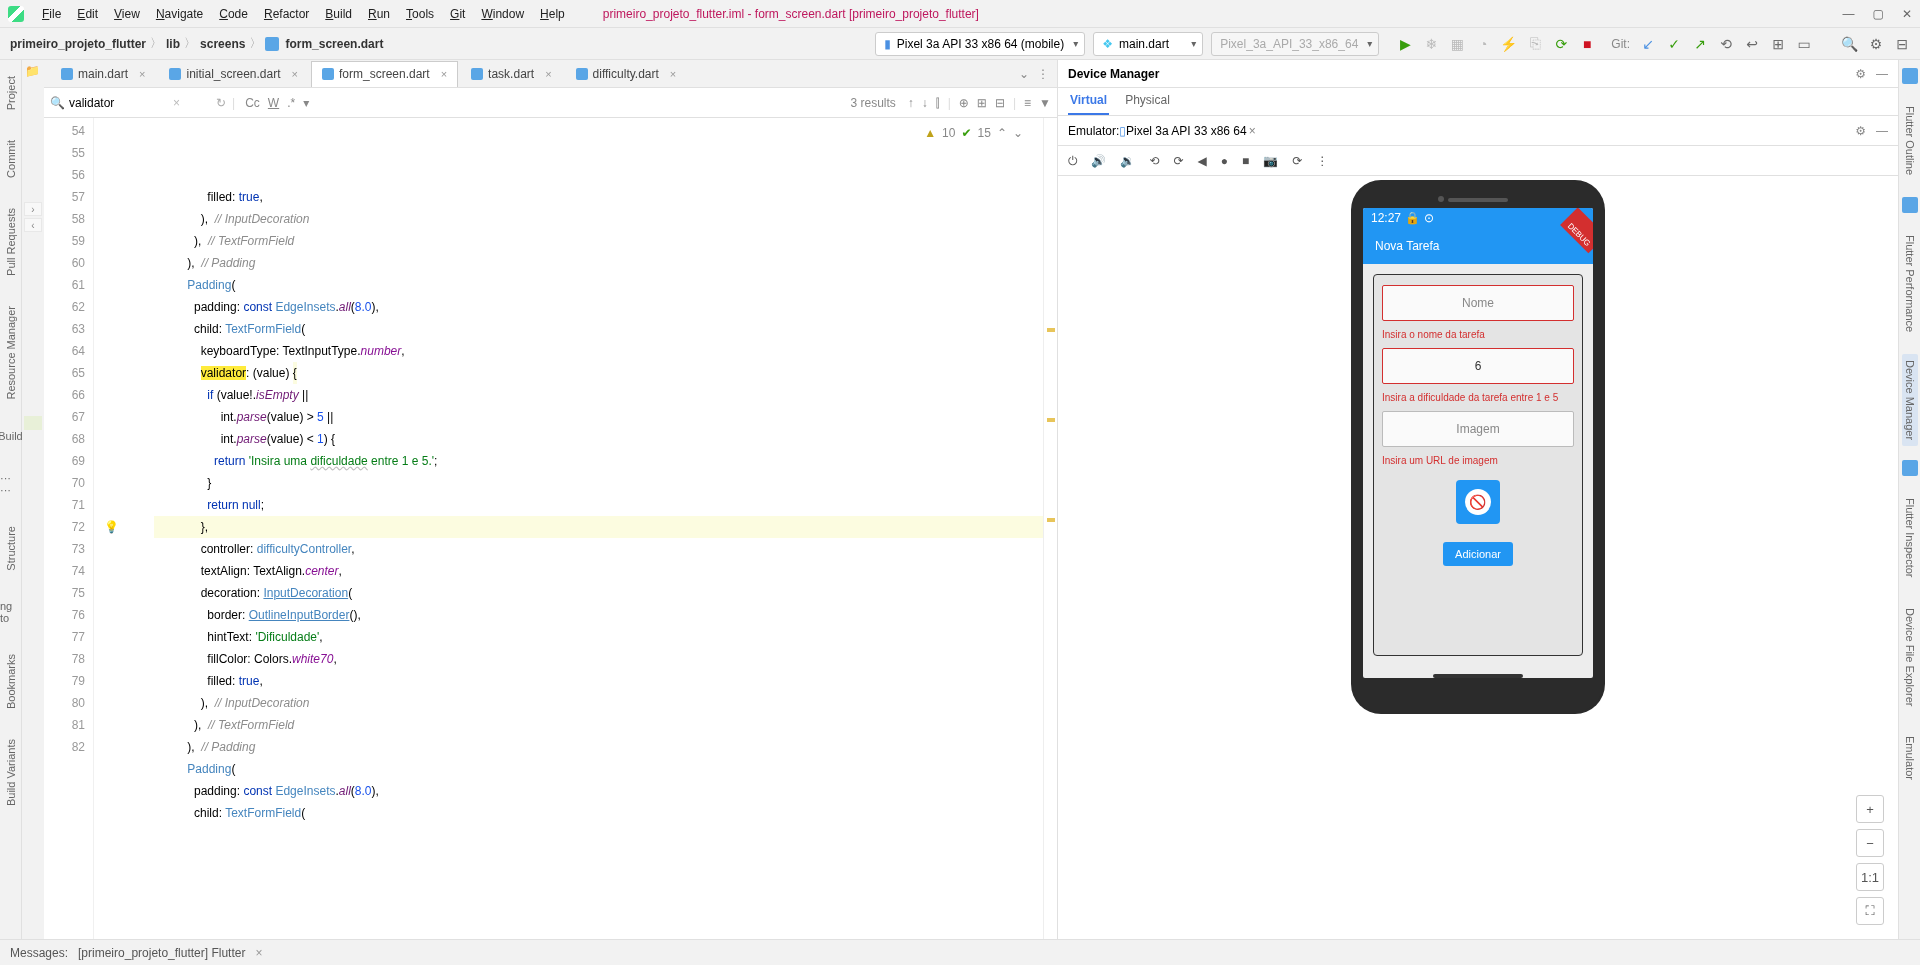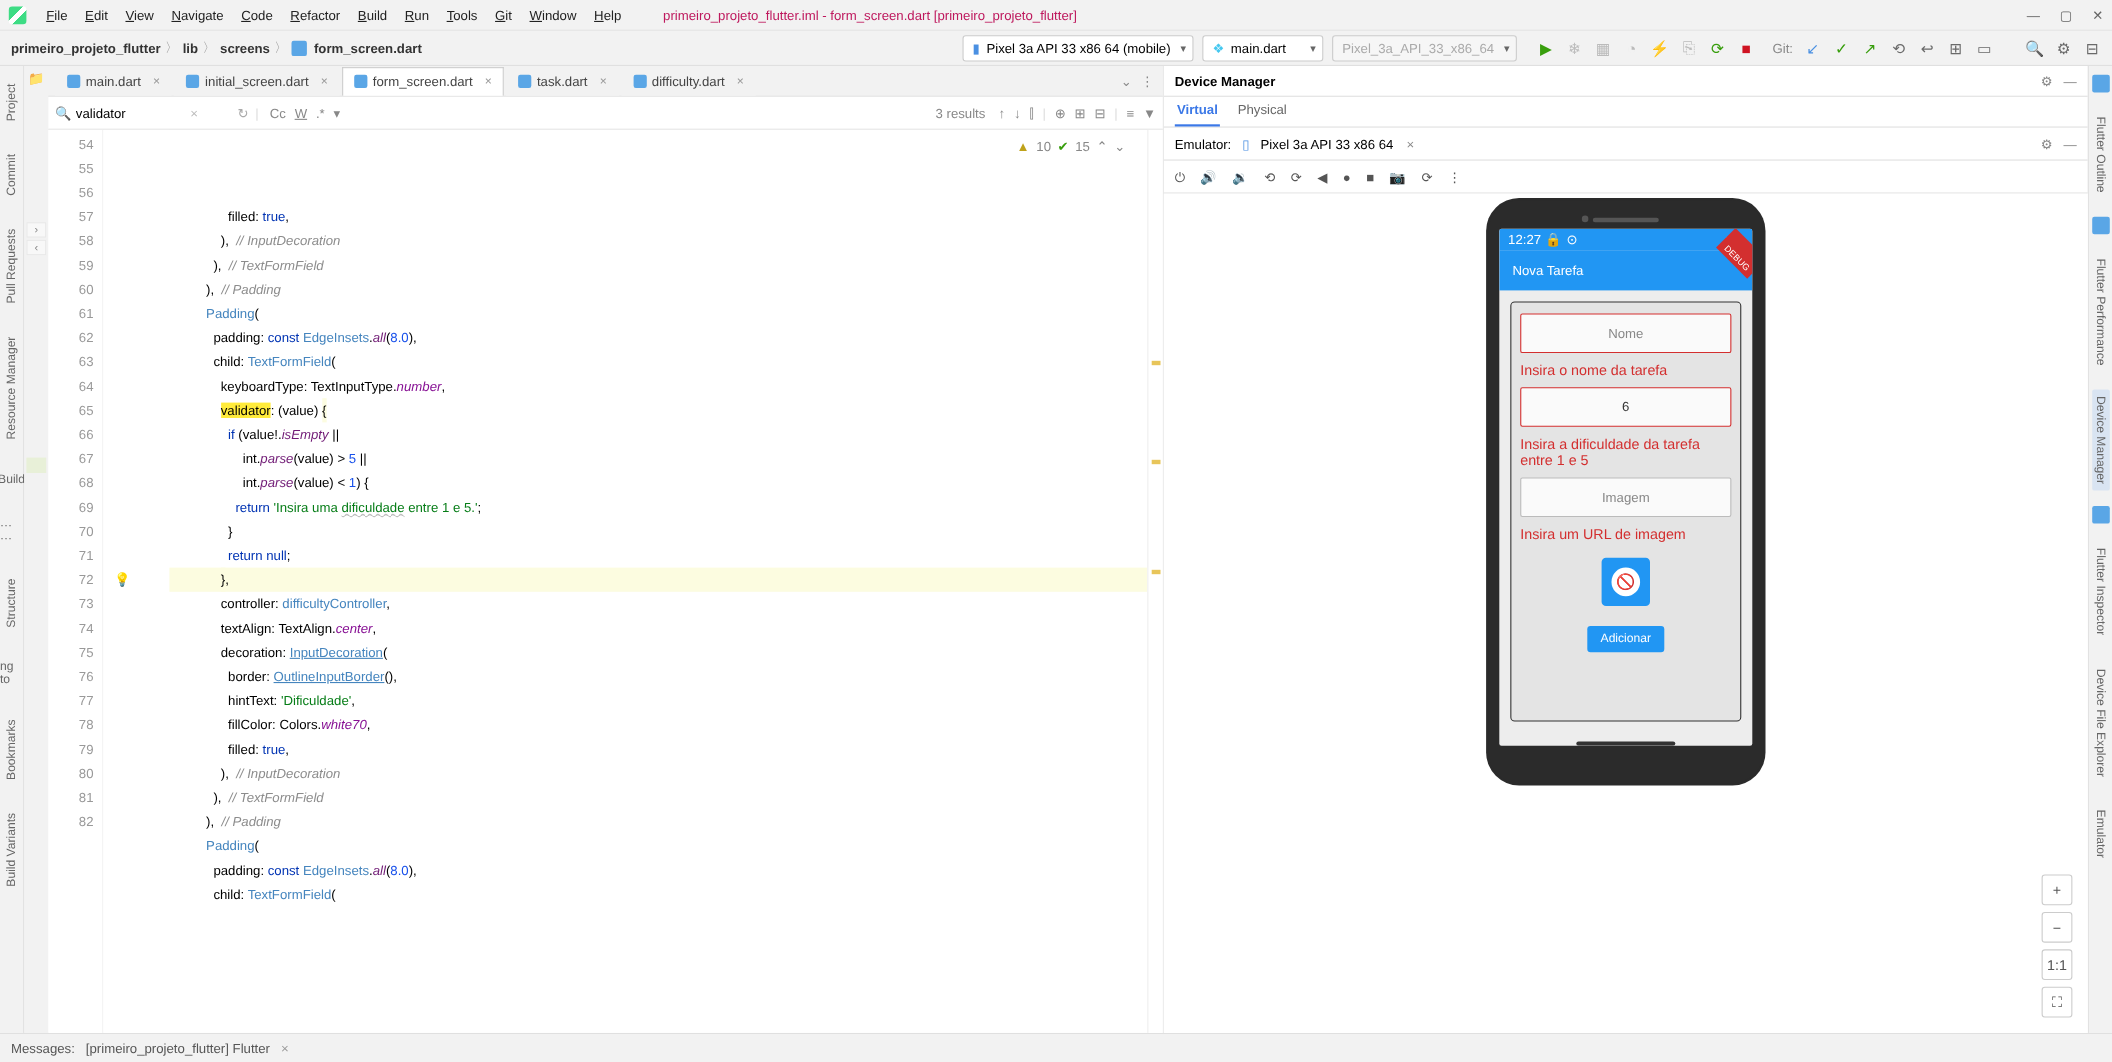--- a/index.html
+++ b/index.html
@@ -80,41 +80,41 @@
 
 .device-panel { width: 840px; background: #fff; display: flex; flex-direction: column; }
 .panel-header { height: 28px; display: flex; align-items: center; padding: 0 10px; border-bottom: 1px solid #e0e0e0; }
 .panel-header .title2 { font-weight: 600; }
 .panel-header .icons { margin-left: auto; display: flex; gap: 10px; color: #888; }
 .sub-tabs { height: 28px; display: flex; align-items: end; padding: 0 10px; gap: 14px; border-bottom: 1px solid #e0e0e0; }
 .sub-tab { padding: 4px 2px 6px; color: #666; border-bottom: 2px solid transparent; }
 .sub-tab.active { color: #3b78e7; border-bottom-color: #3b78e7; font-weight: 600; }
 .create-row { height: 38px; display: flex; align-items: center; padding: 0 10px; gap: 12px; border-bottom: 1px solid #e0e0e0; }
 .btn { border: 1px solid #ccc; background: #fff; border-radius: 3px; padding: 4px 12px; }
-.emu-row { height: 30px; display: flex; align-items: center; gap: 10px; padding: 0 10px; border-bottom: 1px solid #e0e0e0; }
+.emu-row { height: 30px; display: flex; align-items: center; gap: 0; padding: 0 10px; border-bottom: 1px solid #e0e0e0; }
 .emu-row .close2 { color: #888; margin-left: 2px; }
 .emu-row .r-icons { margin-left: auto; display: flex; gap: 10px; color: #888; }
 .emu-controls { height: 30px; display: flex; align-items: center; gap: 14px; padding: 0 10px; border-bottom: 1px solid #e0e0e0; color: #555; }
 
 .emulator-viewport { flex: 1; background: #fff; display: flex; justify-content: center; align-items: flex-start; padding-top: 6px; position: relative; }
 .zoom-ctl { position: absolute; right: 14px; bottom: 14px; display: flex; flex-direction: column; gap: 6px; }
 .zoom-ctl .zb { width: 28px; height: 28px; border: 1px solid #ccc; background: #fff; display: flex; align-items: center; justify-content: center; border-radius: 3px; color: #555; font-size: 13px; }
 
 .phone { width: 250px; height: 530px; background: #2b2b2b; border-radius: 28px; padding: 12px 10px; position: relative; box-shadow: 0 0 0 2px #2b2b2b; }
 .phone .speaker { width: 60px; height: 4px; background: #555; border-radius: 2px; margin: 4px auto 6px; }
 .phone .dot { width: 6px; height: 6px; background: #555; border-radius: 50%; position: absolute; top: 14px; left: 50%; transform: translate(-40px,0);}
 .phone-screen { background: #ededed; width: 100%; height: 470px; border-radius: 2px; overflow: hidden; display: flex; flex-direction: column; }
 .status-bar { height: 20px; background: #2196f3; color: #fff; display: flex; align-items: center; padding: 0 8px; font-size: 10px; gap: 4px; }
 .status-bar .r { margin-left: auto; display: flex; gap: 3px; }
 .app-bar { height: 36px; background: #2196f3; color: #fff; display: flex; align-items: center; padding: 0 12px; font-size: 13px; font-weight: 500; position:relative;}
 .debug-banner { position:absolute; top:-10px; right:-10px; background:#d32f2f; color:#fff; font-size:8px; padding:14px 6px 2px; transform:rotate(45deg); }
 .form-card { margin: 10px; border: 1px solid #333; background: #e4e4e4; border-radius: 4px; flex: 1; padding: 10px 8px 8px; display: flex; flex-direction: column; align-items: center; gap: 8px; }
 .tf { width: 100%; height: 36px; border: 1px solid #d32f2f; background: #fafafa; display: flex; align-items: center; justify-content: center; color: #888; font-size: 11px; border-radius: 2px; }
 .tf.ok { border-color: #bbb; }
-.err { width: 100%; color: #d32f2f; font-size: 13px; text-align: left; }
+.err { width: 100%; color: #d32f2f; font-size: 10px; text-align: left; }
 .img-box { width: 44px; height: 44px; background: #2196f3; border-radius: 4px; display: flex; align-items: center; justify-content: center; margin-top: 6px; }
 .img-box .noic { width: 26px; height: 26px; background: #fff; border-radius: 50%; display:flex; align-items:center; justify-content:center; font-size:14px; color:#666;}
 .add-btn { margin-top: 10px; background: #2196f3; color: #fff; padding: 6px 12px; border-radius: 3px; font-size: 11px; }
 .navpill { width: 90px; height: 4px; background: #333; border-radius: 2px; margin: 8px auto 0; }
 
 
 .right-rail { width: 22px; background: #f2f2f2; border-left: 1px solid #e0e0e0; display: flex; flex-direction: column; align-items: center; gap: 14px; padding-top: 8px; }
 .right-rail .vtxt { writing-mode: vertical-rl; color: #666; font-size: 11px; padding: 8px 0; }
 .right-rail .ric { width: 16px; height: 16px; background: #5aa6e6; border-radius: 2px; }
 .right-rail .sel { background:#d9e4f2; padding:6px 2px; border-radius:2px;}

